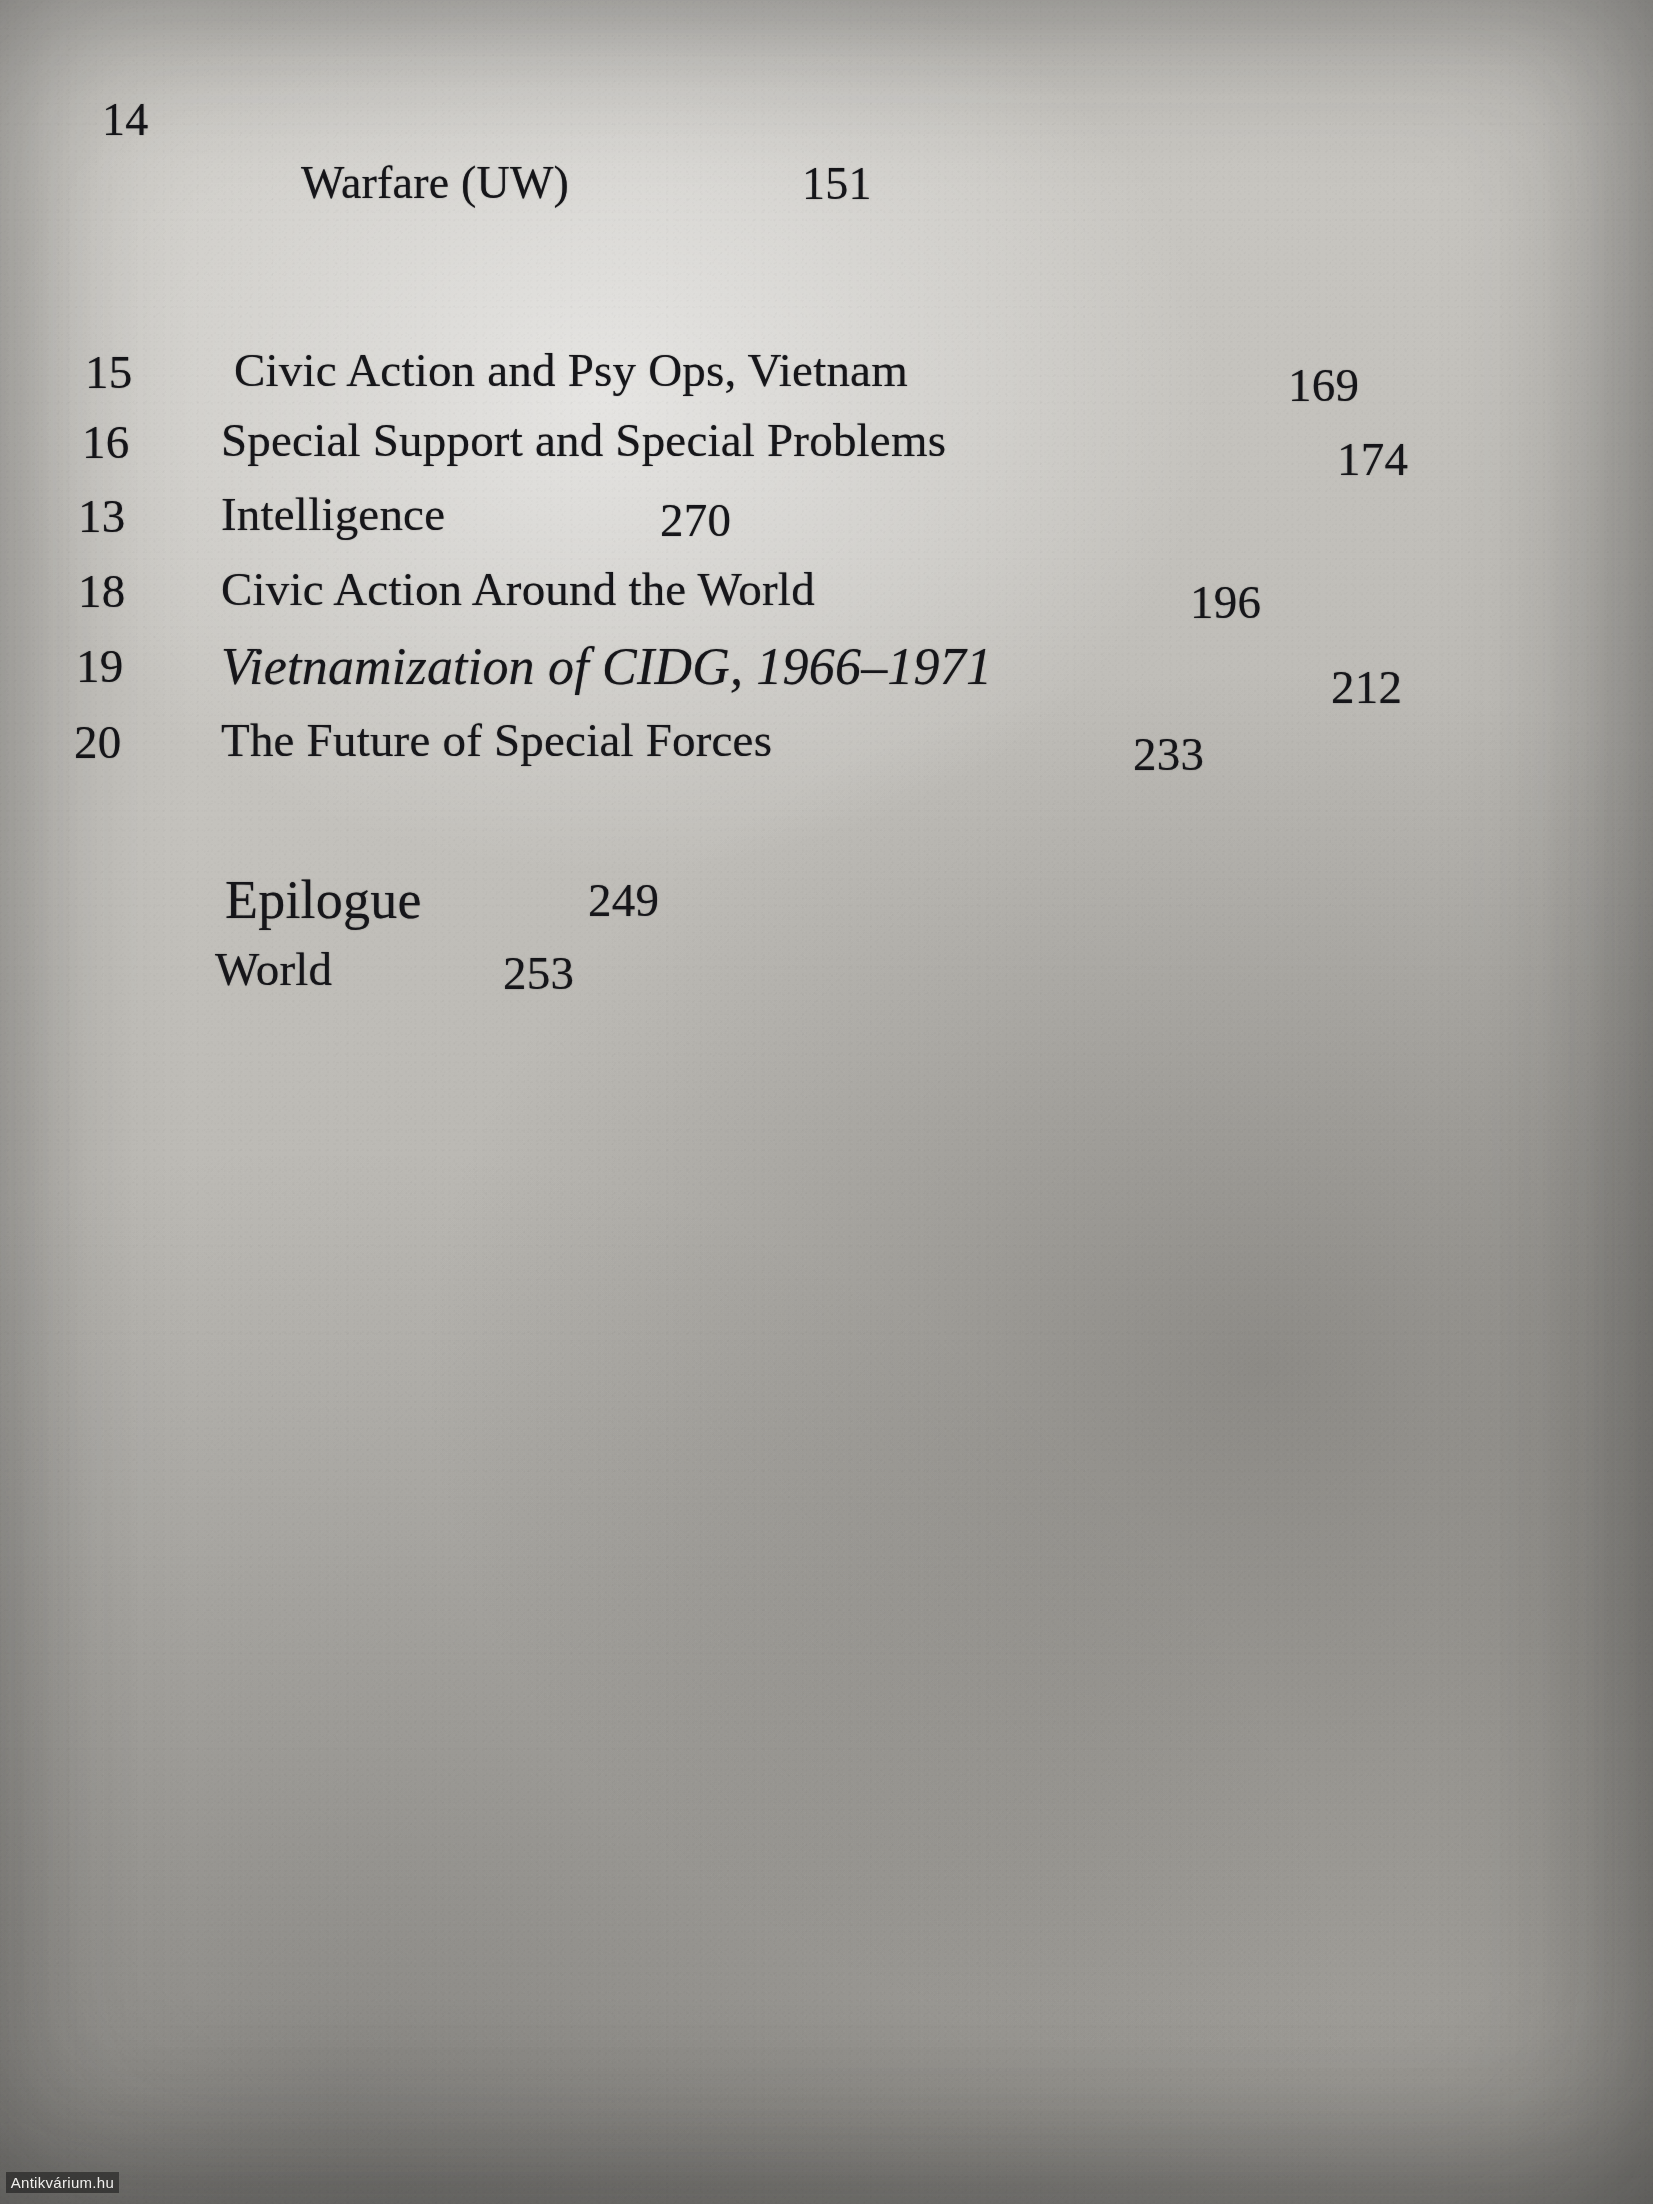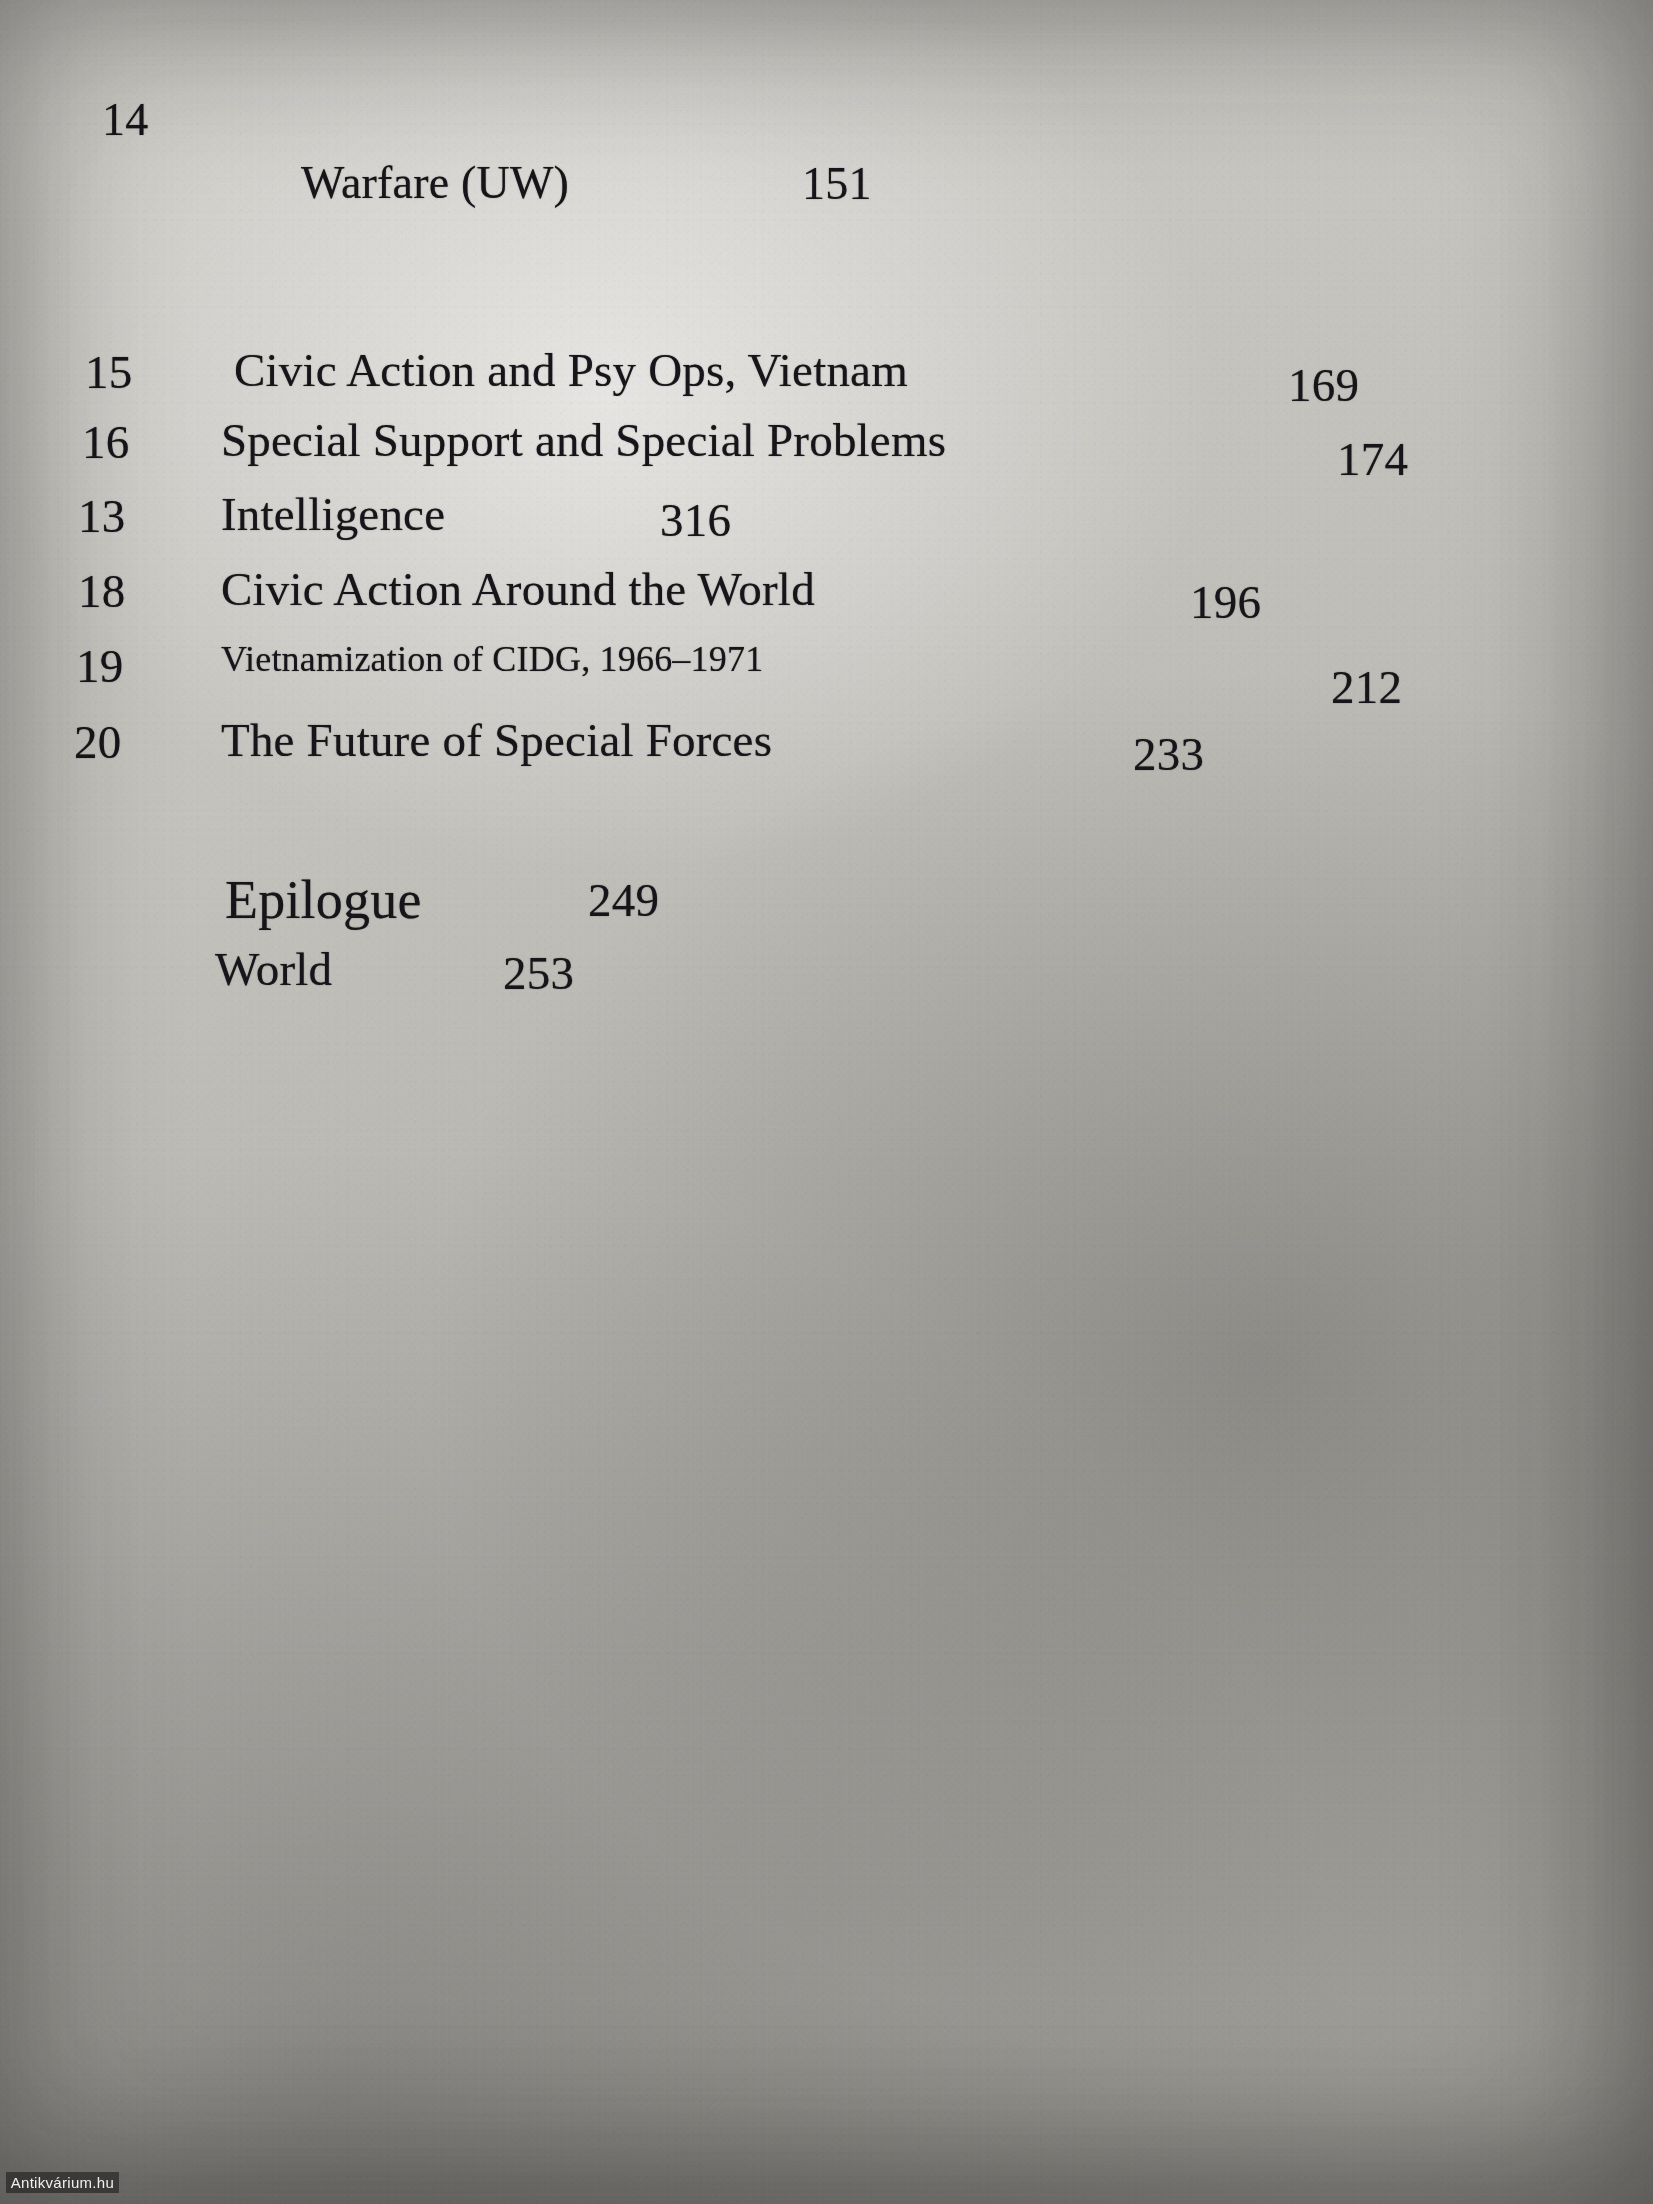--- a/index.html
+++ b/index.html
@@ -118,32 +118,32 @@
 
     <div class="entry">
       <span class="num" style="left:82px; top:303px; font-size:47px;">16</span>
       <span class="title" style="left:221px; top:301px; font-size:47px;">Special Support and Special Problems</span>
       <span class="page" style="left:1337px; top:320px; font-size:47px;">174</span>
     </div>
 
     <div class="entry">
       <span class="num" style="left:78px; top:377px; font-size:47px;">13</span>
       <span class="title" style="left:221px; top:375px; font-size:47px;">Intelligence</span>
-      <span class="page" style="left:660px; top:381px; font-size:47px;">316</span>
+      <span class="page" style="left:660px; top:381px; font-size:47px;">270</span>
     </div>
 
     <div class="entry">
       <span class="num" style="left:78px; top:452px; font-size:47px;">18</span>
       <span class="title" style="left:221px; top:450px; font-size:47px;">Civic Action Around the World</span>
       <span class="page" style="left:1190px; top:463px; font-size:47px;">196</span>
     </div>
 
     <div class="entry">
       <span class="num" style="left:76px; top:527px; font-size:47px;">19</span>
-      <span class="title" style="left:221px; top:525px; font-size:36px;">Vietnamization of CIDG, 1966–1971</span>
+      <span class="title" style="left:221px; top:525px; font-size:52px;font-style:italic;">Vietnamization of CIDG, 1966–1971</span>
       <span class="page" style="left:1331px; top:548px; font-size:47px;">212</span>
     </div>
 
     <div class="entry">
       <span class="num" style="left:74px; top:603px; font-size:47px;">20</span>
       <span class="title" style="left:221px; top:601px; font-size:47px;">The Future of Special Forces</span>
       <span class="page" style="left:1133px; top:615px; font-size:47px;">233</span>
     </div>
 
     <div class="entry">

